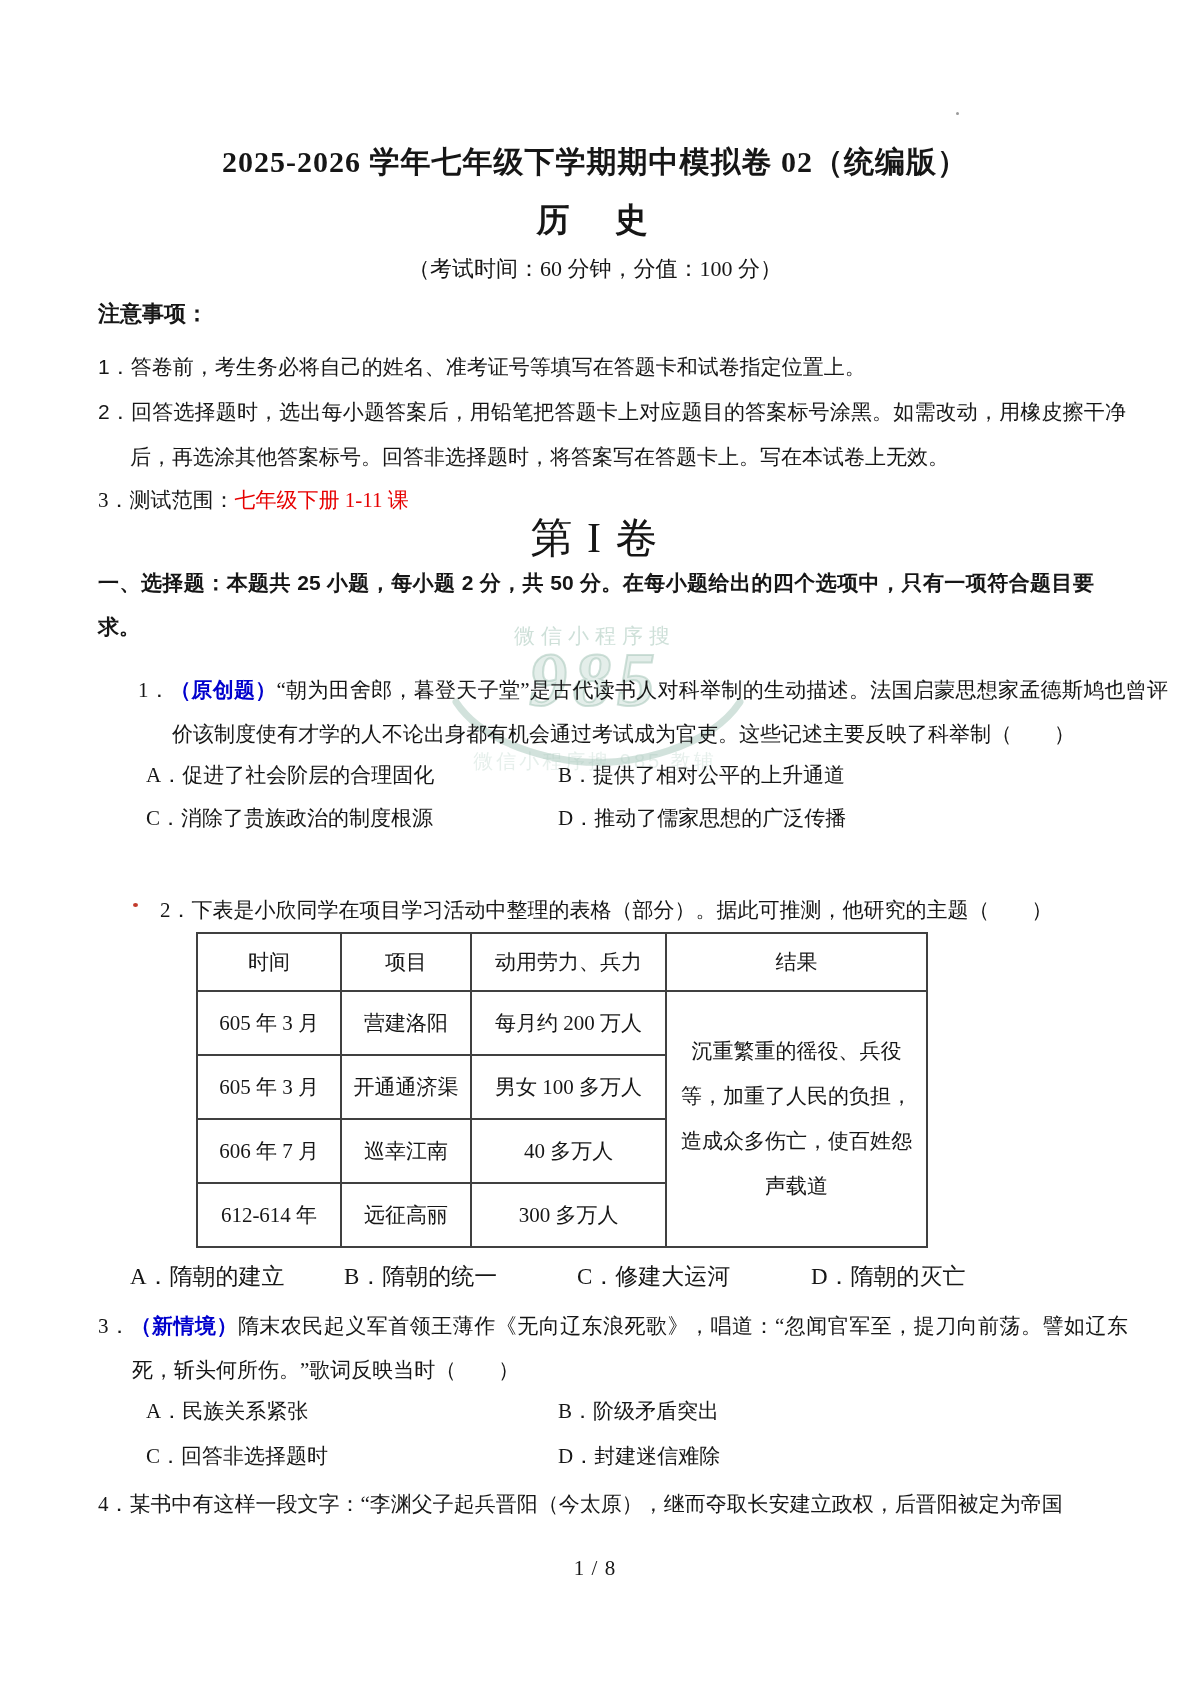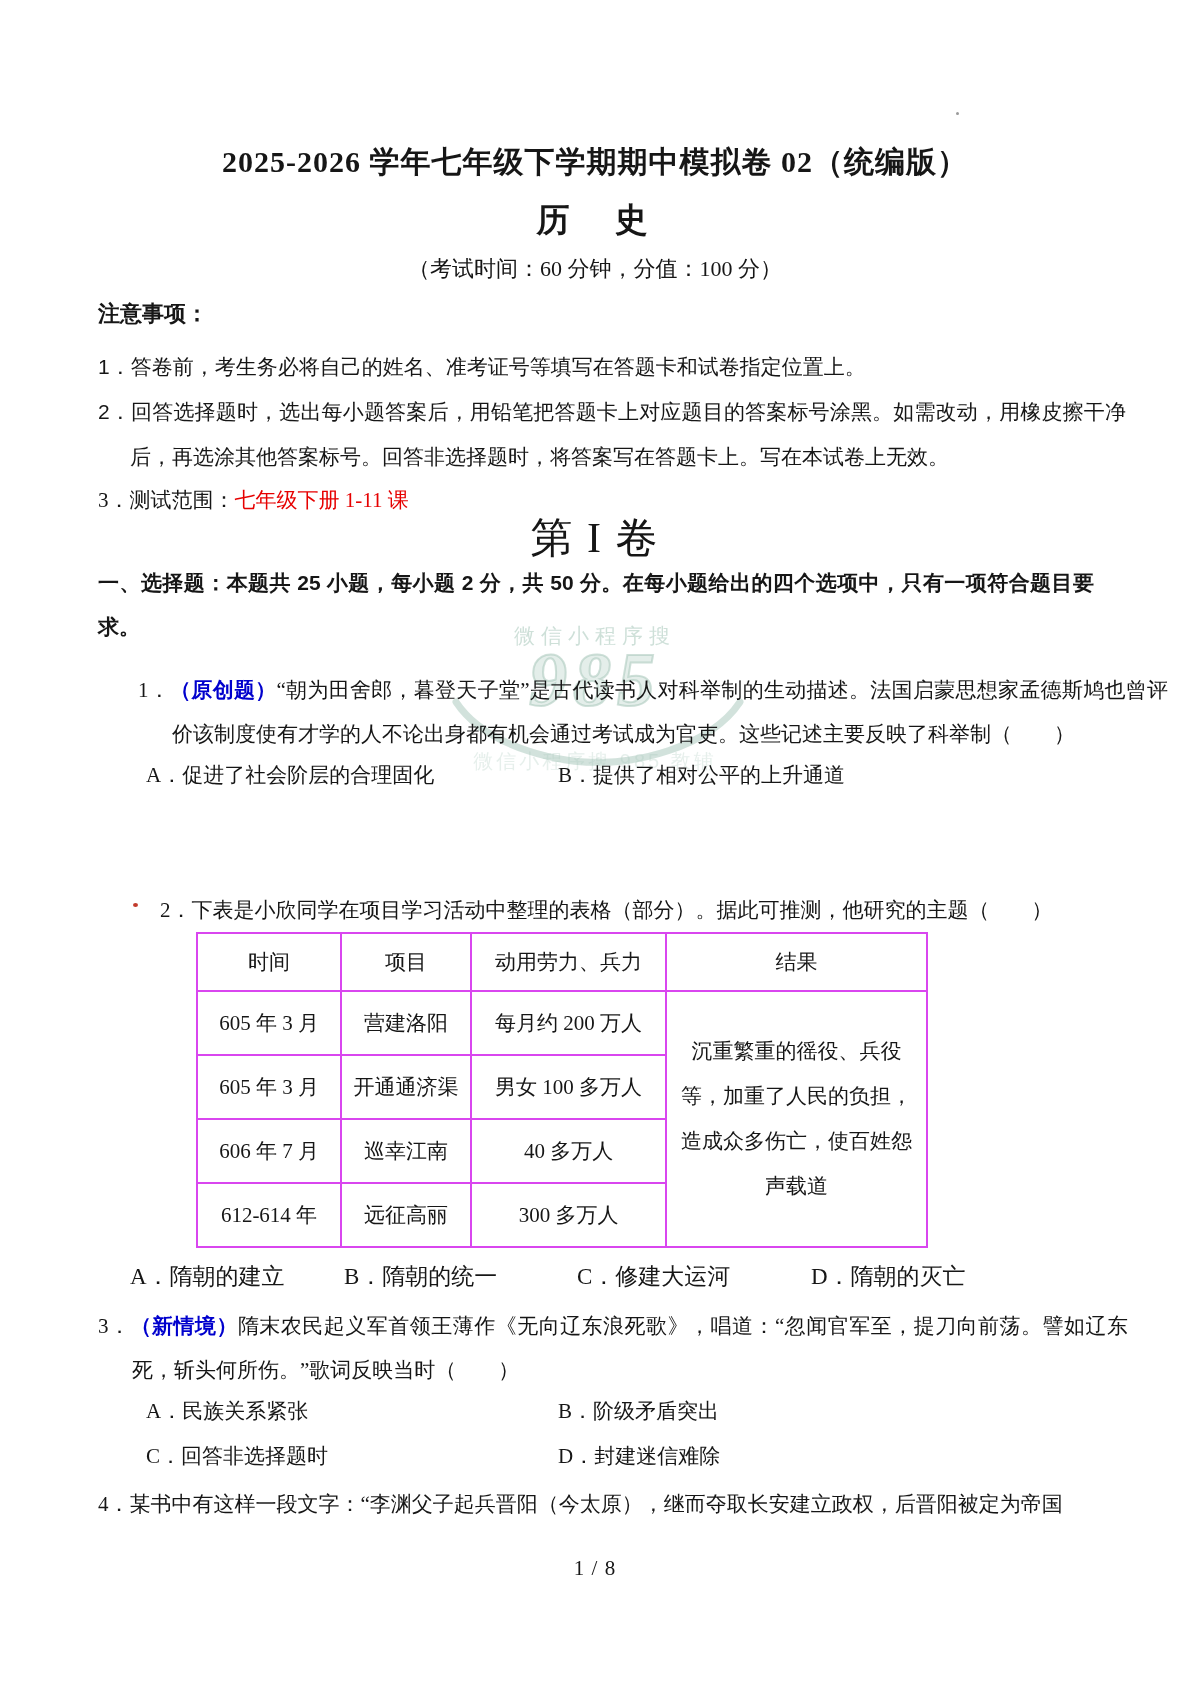--- a/index.html
+++ b/index.html
@@ -56,21 +56,21 @@
   .q2-opts { top:1262px; left:130px; width:964px; display:flex; font-size:23px; line-height:30px; }
   .q2-opts span:nth-child(1){ width:214px; }
   .q2-opts span:nth-child(2){ width:233px; }
   .q2-opts span:nth-child(3){ width:234px; }
 
   table.qtable {
     position:absolute; top:932px; left:196px; border-collapse:collapse;
     font-size:21px; color:#161616;
   }
   table.qtable td {
-    border:2px solid #d946ef; text-align:center; vertical-align:middle;
+    border:2px solid #404040; text-align:center; vertical-align:middle;
     padding:0 6px;
   }
   tr.hdr td { height:56px; }
   tr.row td { height:62px; }
   td.result-cell {
     text-align:left; line-height:45px; padding:0 14px; width:247px;
   }
 
   .footer { top:1556px; font-size:21px; letter-spacing:1px; }
 
@@ -122,20 +122,22 @@
     <div class="abs note-item note3"><span>3．</span><span>测试范围：</span><span class="range-red">七年级下册 1-11 课</span></div>
 
     <div class="abs centered vol-heading">第 I 卷</div>
 
     <div class="abs section-intro hei">一、选择题：本题共 25 小题，每小题 2 分，共 50 分。在每小题给出的四个选项中，只有一项符合题目要求。</div>
 
     <div class="abs question q1"><span>1．</span><span class="qtag">（原创题）</span><span>“朝为田舍郎，暮登天子堂”是古代读书人对科举制的生动描述。法国启蒙思想家孟德斯鸠也曾评价该制度使有才学的人不论出身都有机会通过考试成为官吏。这些记述主要反映了科举制（　　）</span></div>
     <div class="abs options-grid q1-opts">
       <span>A．促进了社会阶层的合理固化</span>
       <span>B．提供了相对公平的上升通道</span>
+      <span>C．消除了贵族政治的制度根源</span>
+      <span>D．推动了儒家思想的广泛传播</span>
     </div>
 
     <div class="abs question q2"><span>2．</span><span>下表是小欣同学在项目学习活动中整理的表格（部分）。据此可推测，他研究的主题（　　）</span></div>
 
     <table class="qtable">
       <colgroup>
           <col style="width:144px">
           <col style="width:130px">
           <col style="width:195px">
           <col style="width:247px">

